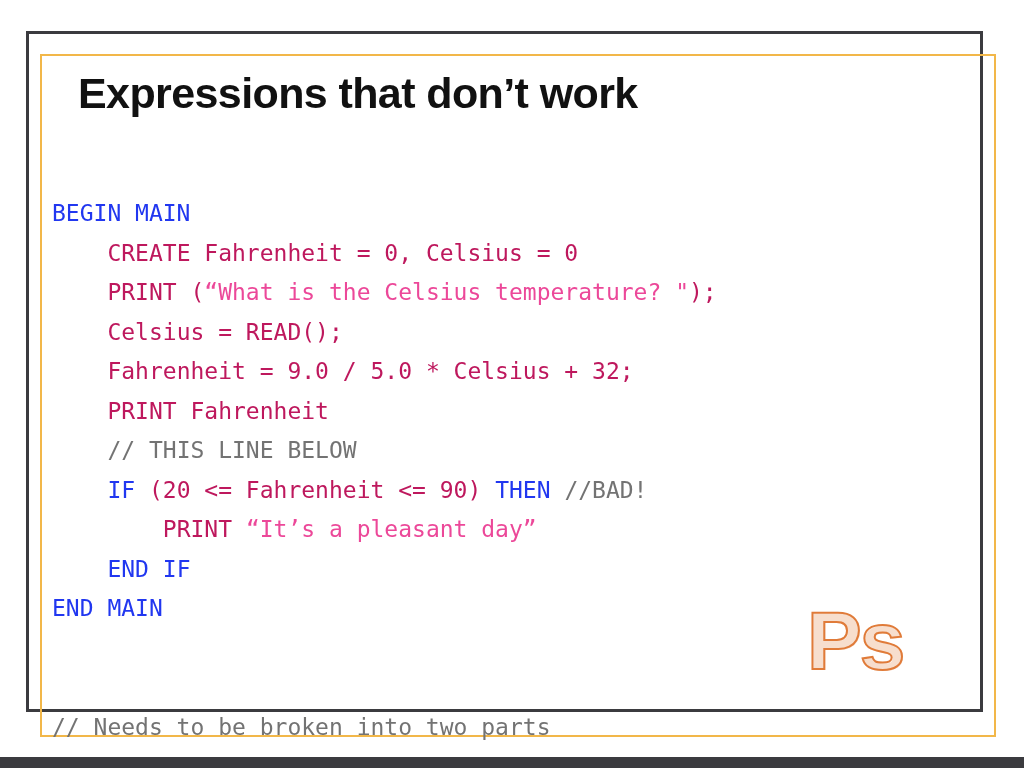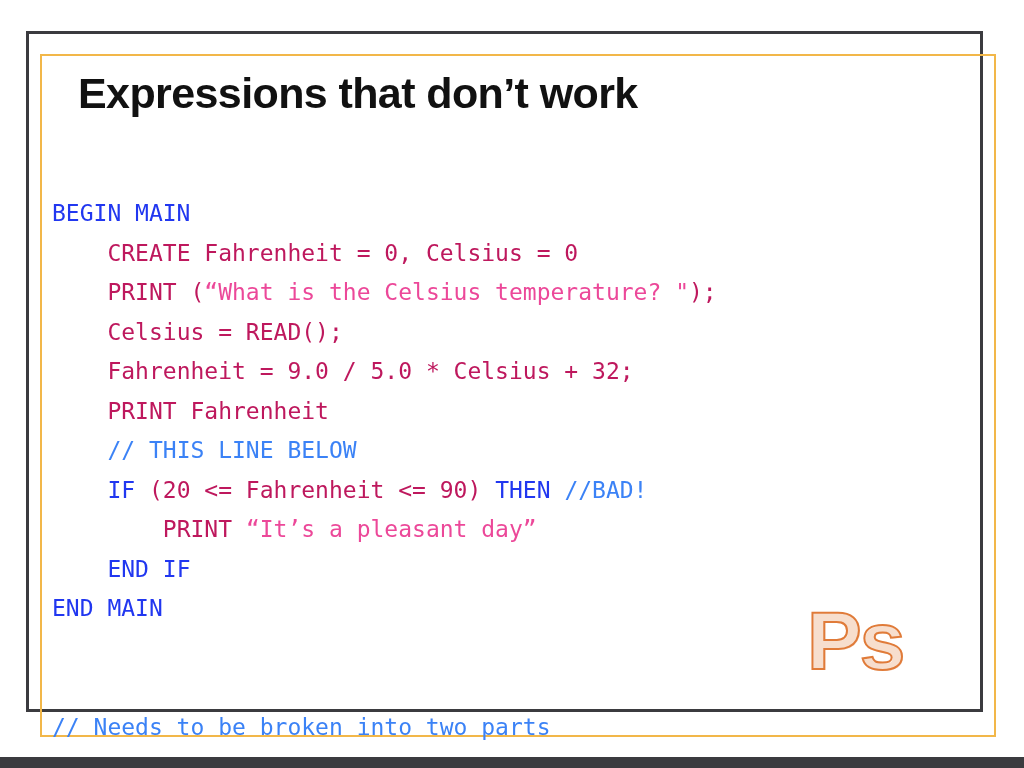--- a/index.html
+++ b/index.html
@@ -91,21 +91,21 @@
     margin-top: 16px;
   }
   .code-line {
     white-space: pre;
     height: 39.5px;
   }
   .code-line.blank { height: 39.5px; }
 
   .tok-kw   { color: #2137f0; }
   .tok-str  { color: #ec4899; }
-  .tok-cmt  { color: #3b82f6; }
+  .tok-cmt  { color: #737373; }
   .tok-txt  { color: #be185d; }
 
   
   #ps-logo {
     position: absolute;
     left: 807px;
     top: 596px;
     width: 130px;
     height: 90px;
     font-family: "Liberation Sans", sans-serif;

